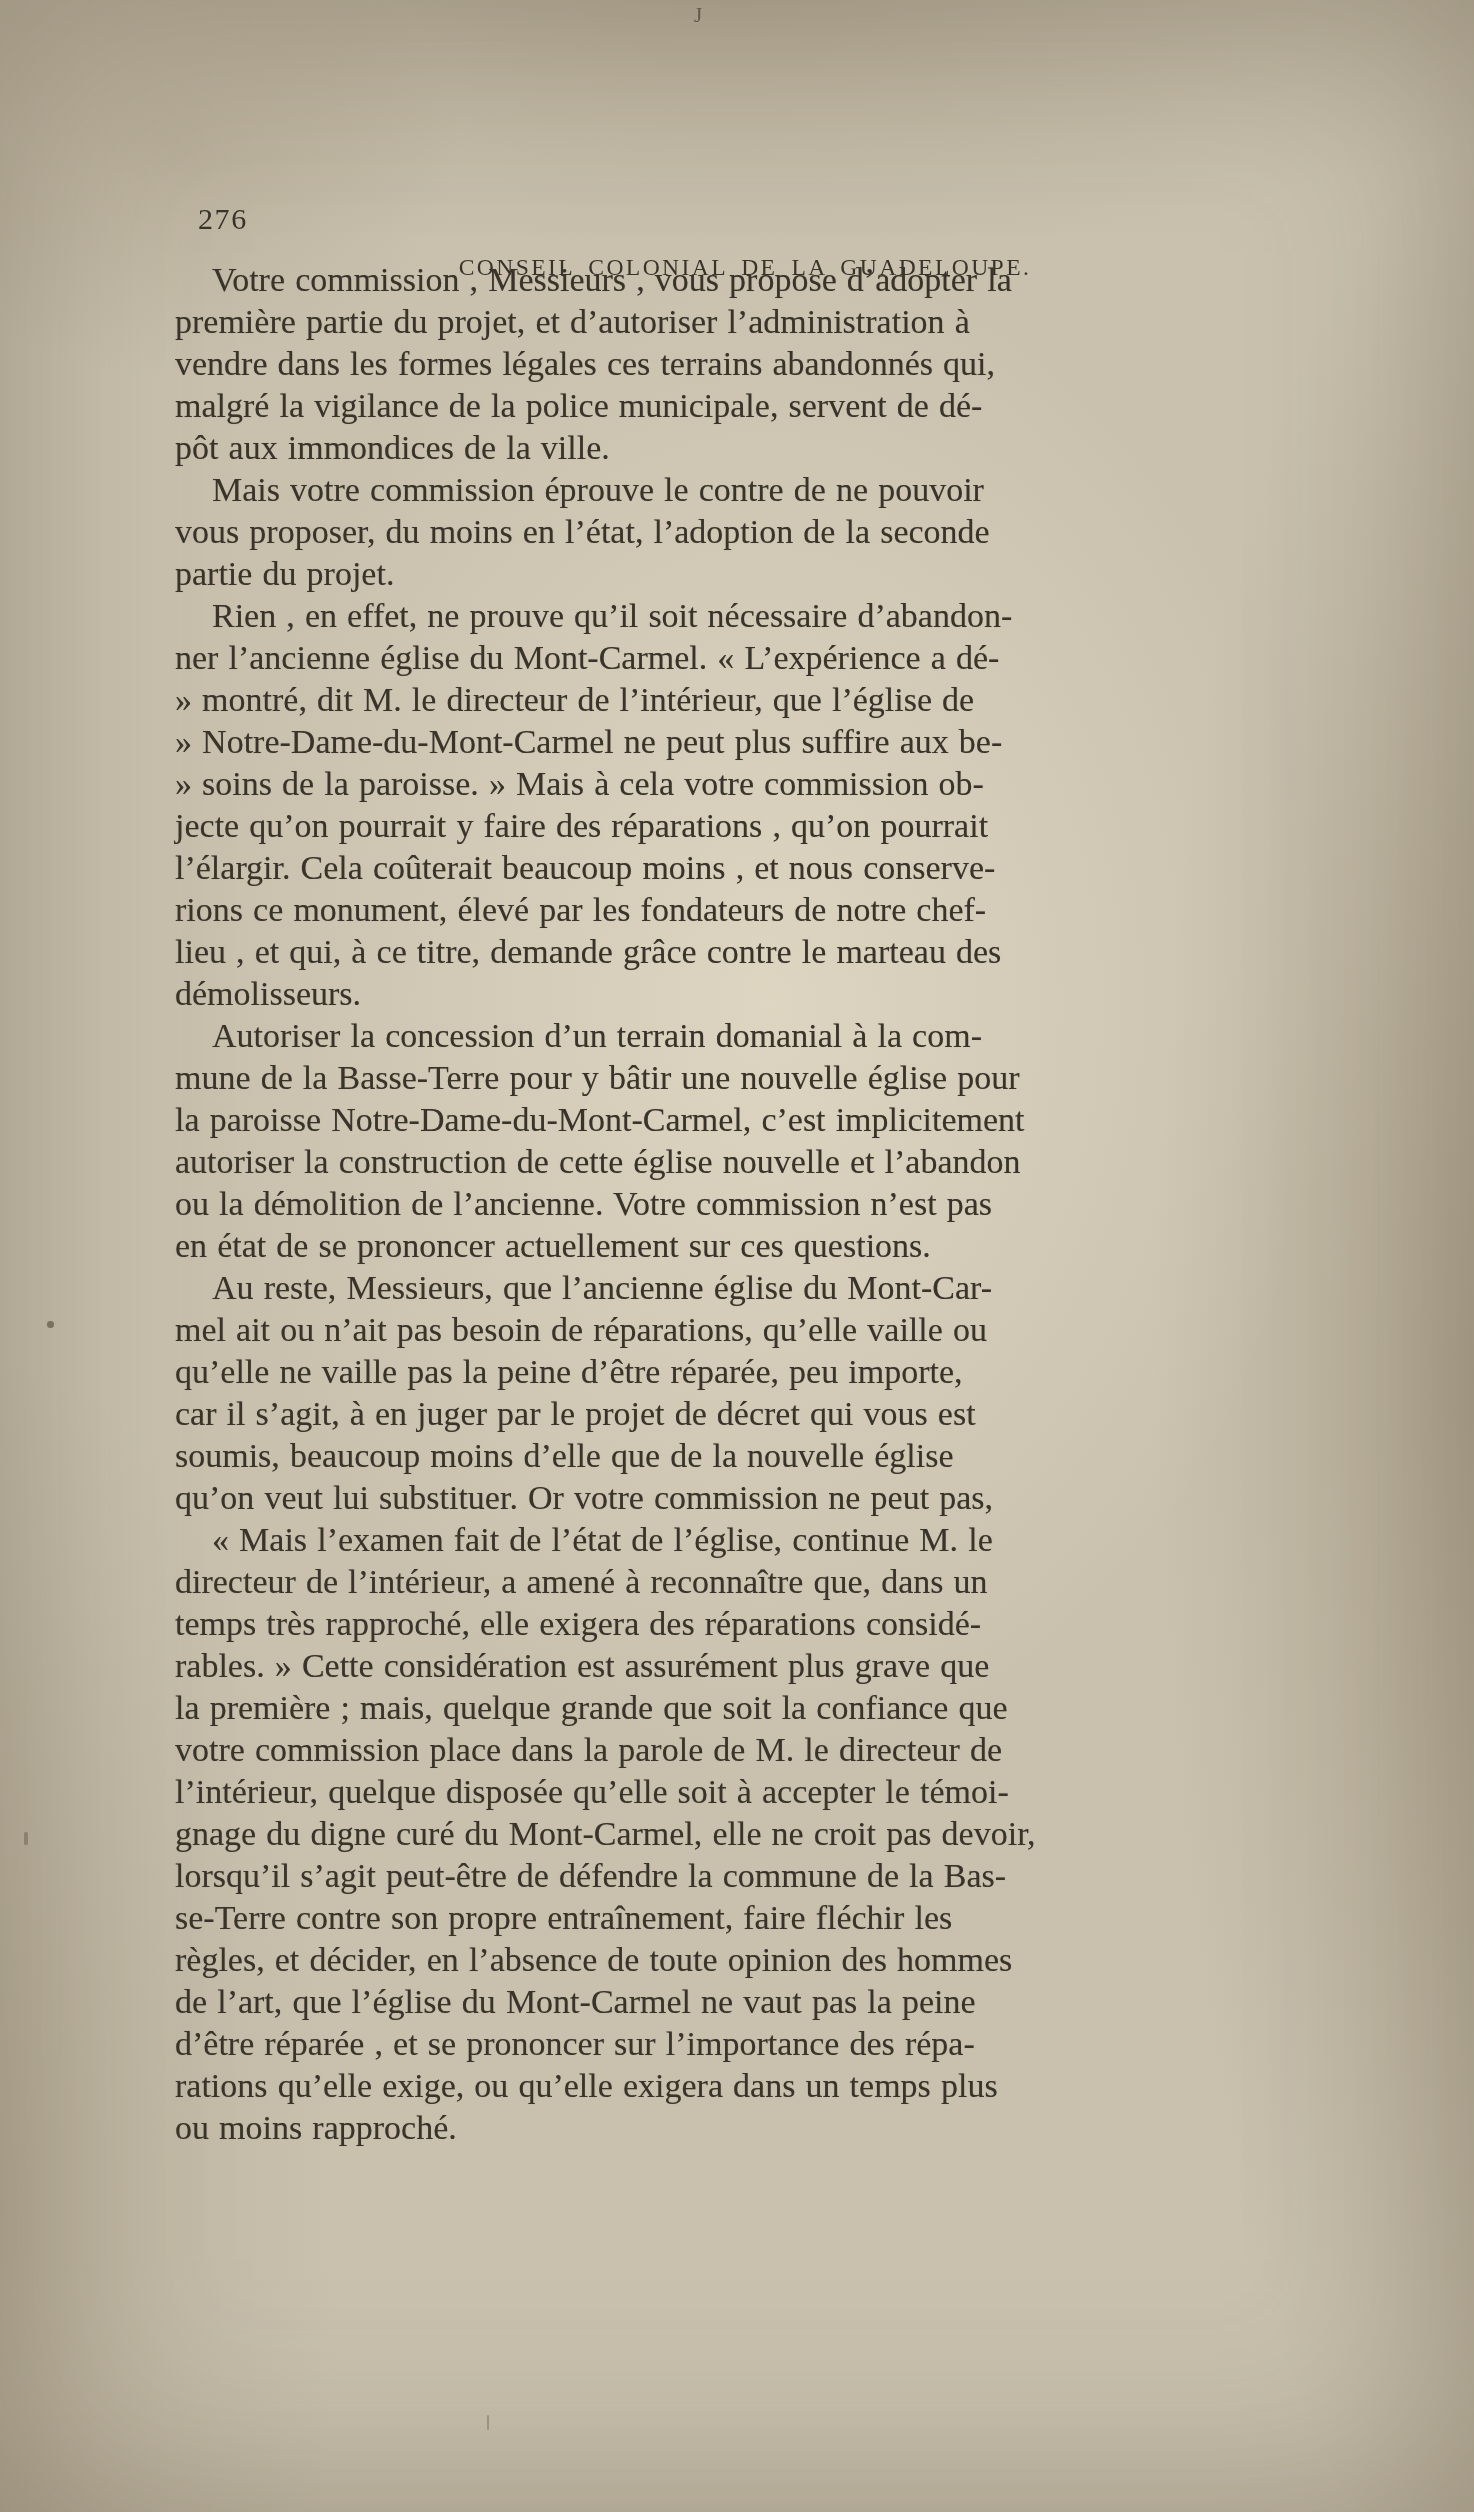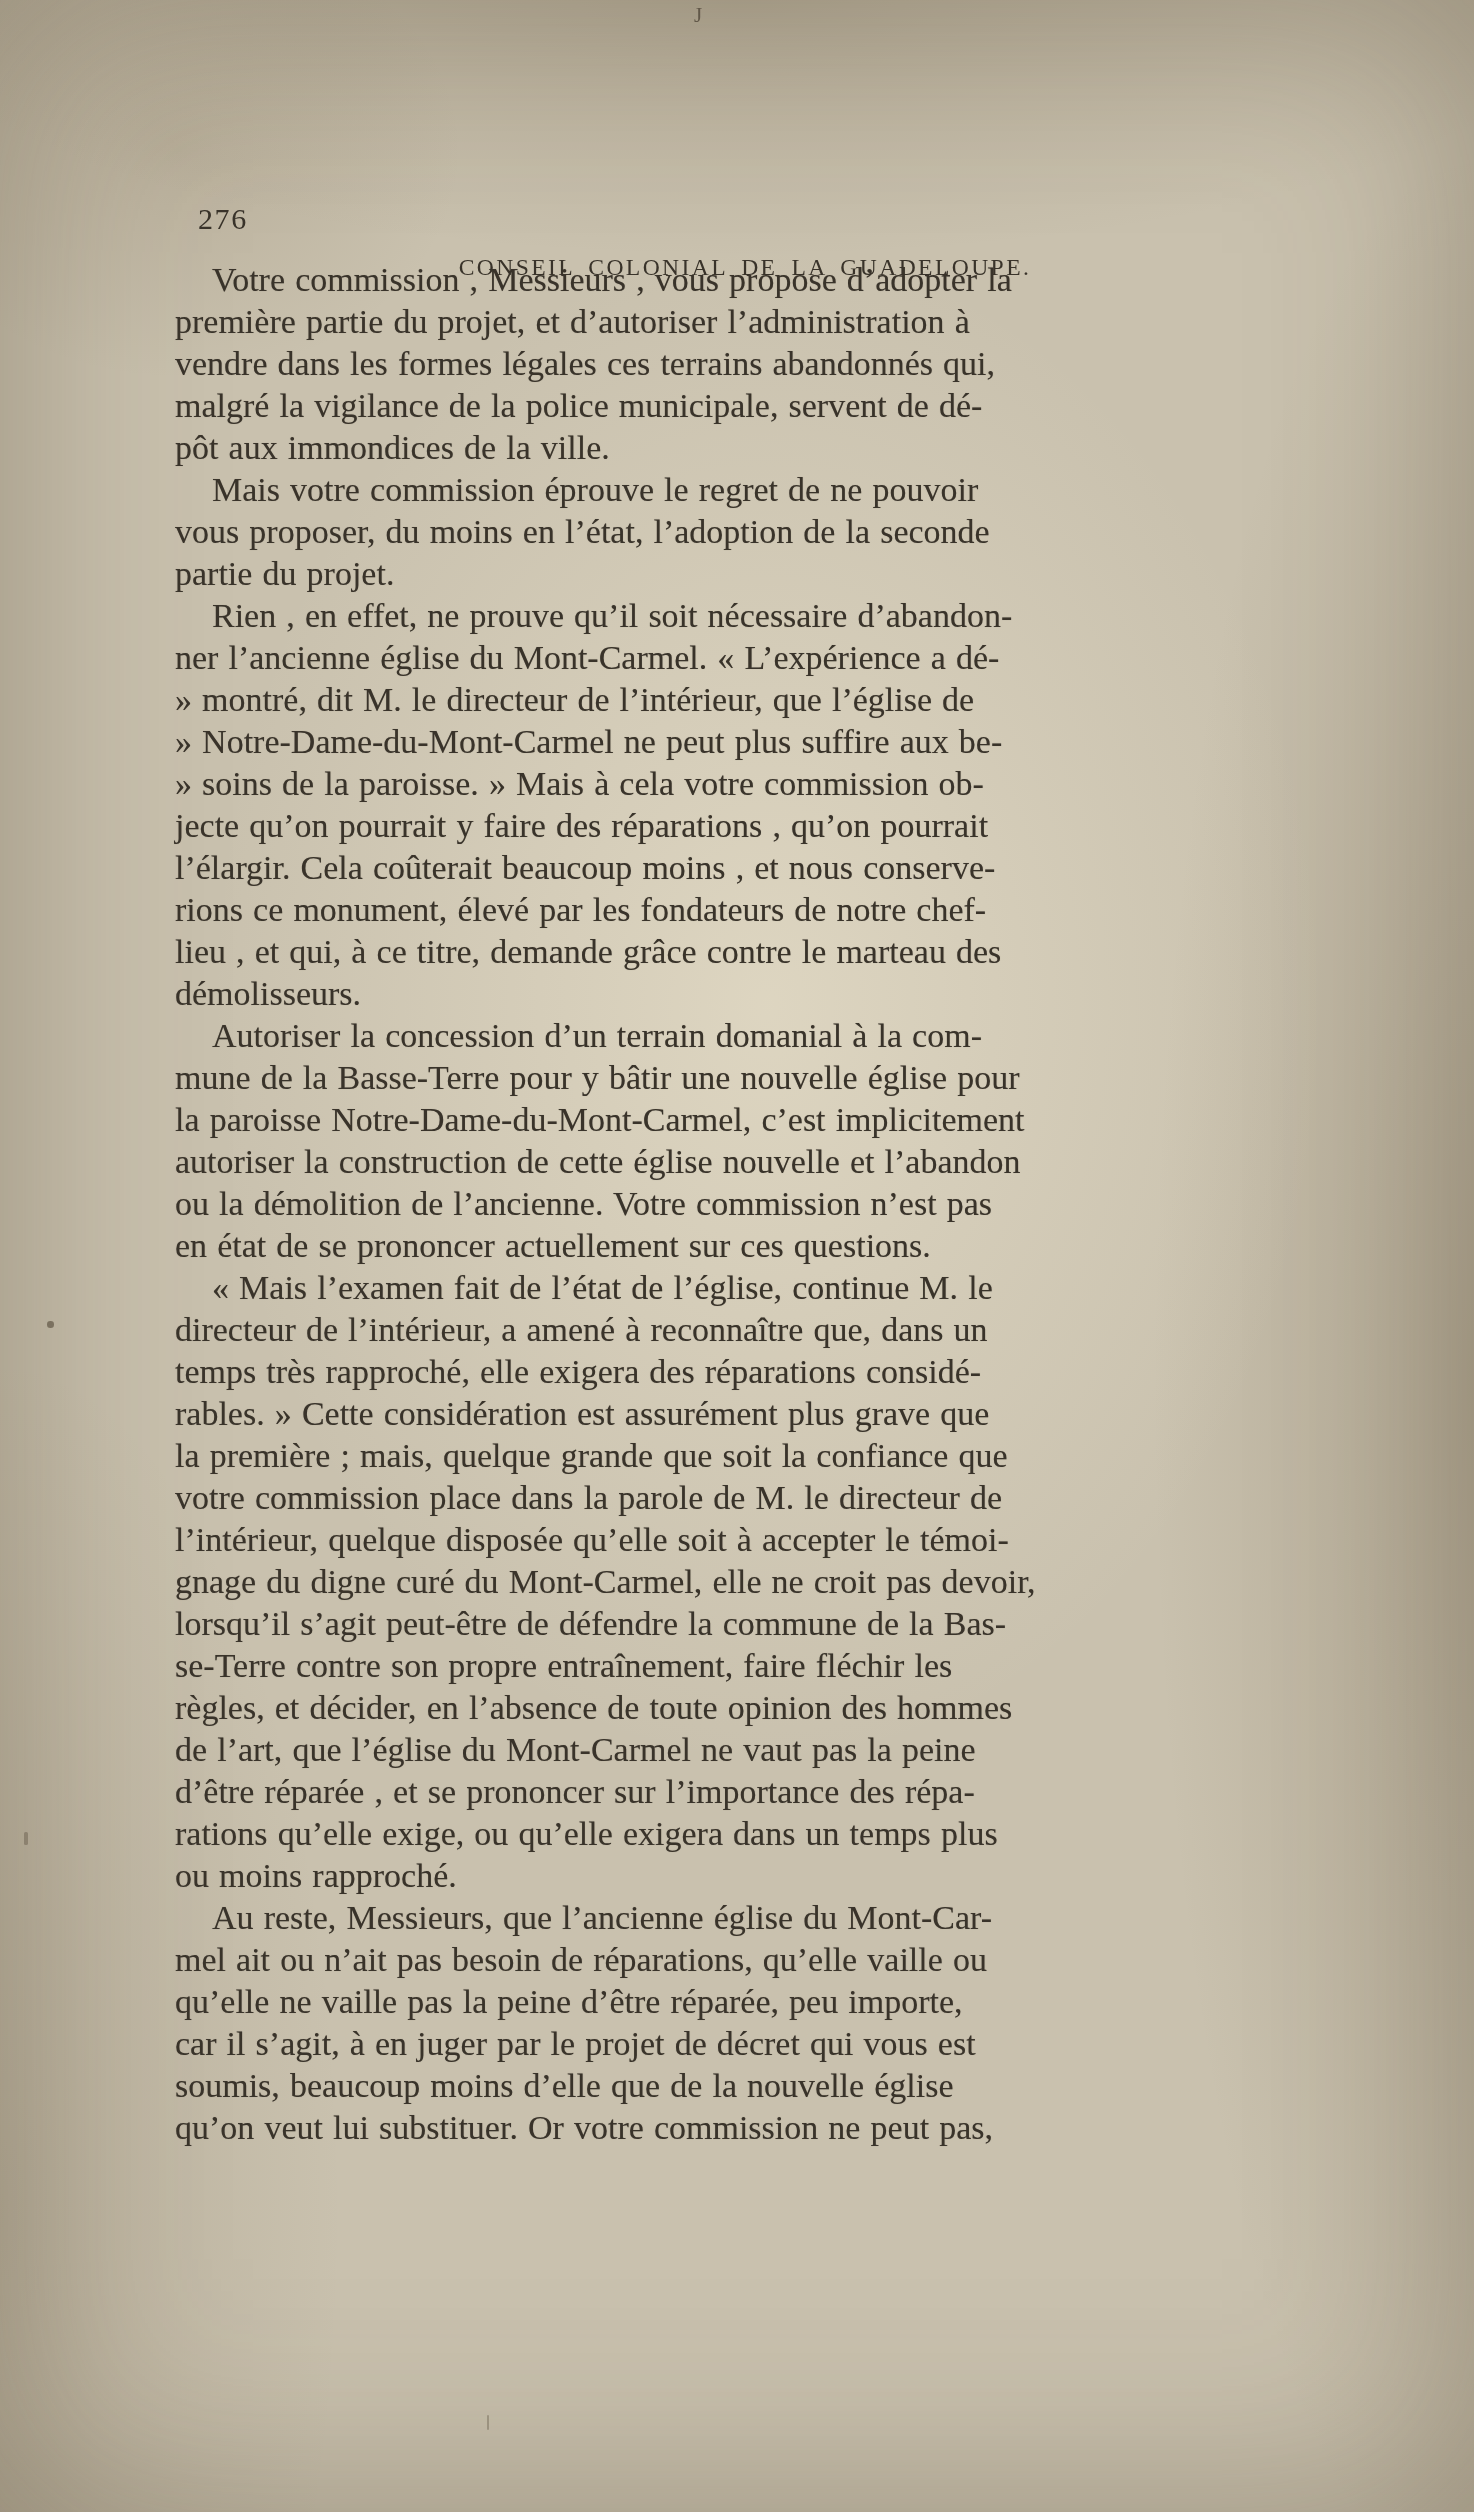--- a/index.html
+++ b/index.html
@@ -96,60 +96,60 @@
     <span class="page-number">276</span>
     <span class="running-title">CONSEIL COLONIAL DE LA GUADELOUPE.</span>
   </div>
 
   <div class="text-block">
     <p>Votre commission , Messieurs , vous propose d’adopter la
 première partie du projet, et d’autoriser l’administration à
 vendre dans les formes légales ces terrains abandonnés qui,
 malgré la vigilance de la police municipale, servent de dé-
 pôt aux immondices de la ville.</p>
-    <p>Mais votre commission éprouve le regret de ne pouvoir
+    <p>Mais votre commission éprouve le contre de ne pouvoir
 vous proposer, du moins en l’état, l’adoption de la seconde
 partie du projet.</p>
     <p>Rien , en effet, ne prouve qu’il soit nécessaire d’abandon-
 ner l’ancienne église du Mont-Carmel. « L’expérience a dé-
 » montré, dit M. le directeur de l’intérieur, que l’église de
 » Notre-Dame-du-Mont-Carmel ne peut plus suffire aux be-
 » soins de la paroisse. » Mais à cela votre commission ob-
 jecte qu’on pourrait y faire des réparations , qu’on pourrait
 l’élargir. Cela coûterait beaucoup moins , et nous conserve-
 rions ce monument, élevé par les fondateurs de notre chef-
 lieu , et qui, à ce titre, demande grâce contre le marteau des
 démolisseurs.</p>
     <p>Autoriser la concession d’un terrain domanial à la com-
 mune de la Basse-Terre pour y bâtir une nouvelle église pour
 la paroisse Notre-Dame-du-Mont-Carmel, c’est implicitement
 autoriser la construction de cette église nouvelle et l’abandon
 ou la démolition de l’ancienne. Votre commission n’est pas
 en état de se prononcer actuellement sur ces questions.</p>
+    <p>Au reste, Messieurs, que l’ancienne église du Mont-Car-
+mel ait ou n’ait pas besoin de réparations, qu’elle vaille ou
+qu’elle ne vaille pas la peine d’être réparée, peu importe,
+car il s’agit, à en juger par le projet de décret qui vous est
+soumis, beaucoup moins d’elle que de la nouvelle église
+qu’on veut lui substituer. Or votre commission ne peut pas,</p>
     <p>« Mais l’examen fait de l’état de l’église, continue M. le
 directeur de l’intérieur, a amené à reconnaître que, dans un
 temps très rapproché, elle exigera des réparations considé-
 rables. » Cette considération est assurément plus grave que
 la première ; mais, quelque grande que soit la confiance que
 votre commission place dans la parole de M. le directeur de
 l’intérieur, quelque disposée qu’elle soit à accepter le témoi-
 gnage du digne curé du Mont-Carmel, elle ne croit pas devoir,
 lorsqu’il s’agit peut-être de défendre la commune de la Bas-
 se-Terre contre son propre entraînement, faire fléchir les
 règles, et décider, en l’absence de toute opinion des hommes
 de l’art, que l’église du Mont-Carmel ne vaut pas la peine
 d’être réparée , et se prononcer sur l’importance des répa-
 rations qu’elle exige, ou qu’elle exigera dans un temps plus
 ou moins rapproché.</p>
-    <p>Au reste, Messieurs, que l’ancienne église du Mont-Car-
-mel ait ou n’ait pas besoin de réparations, qu’elle vaille ou
-qu’elle ne vaille pas la peine d’être réparée, peu importe,
-car il s’agit, à en juger par le projet de décret qui vous est
-soumis, beaucoup moins d’elle que de la nouvelle église
-qu’on veut lui substituer. Or votre commission ne peut pas,</p>
   </div>
 
   <div class="speck speck-1"></div>
   <div class="speck speck-2"></div>
   <div class="speck speck-3"></div>
 
 </div>
 
 
 </body></html>

